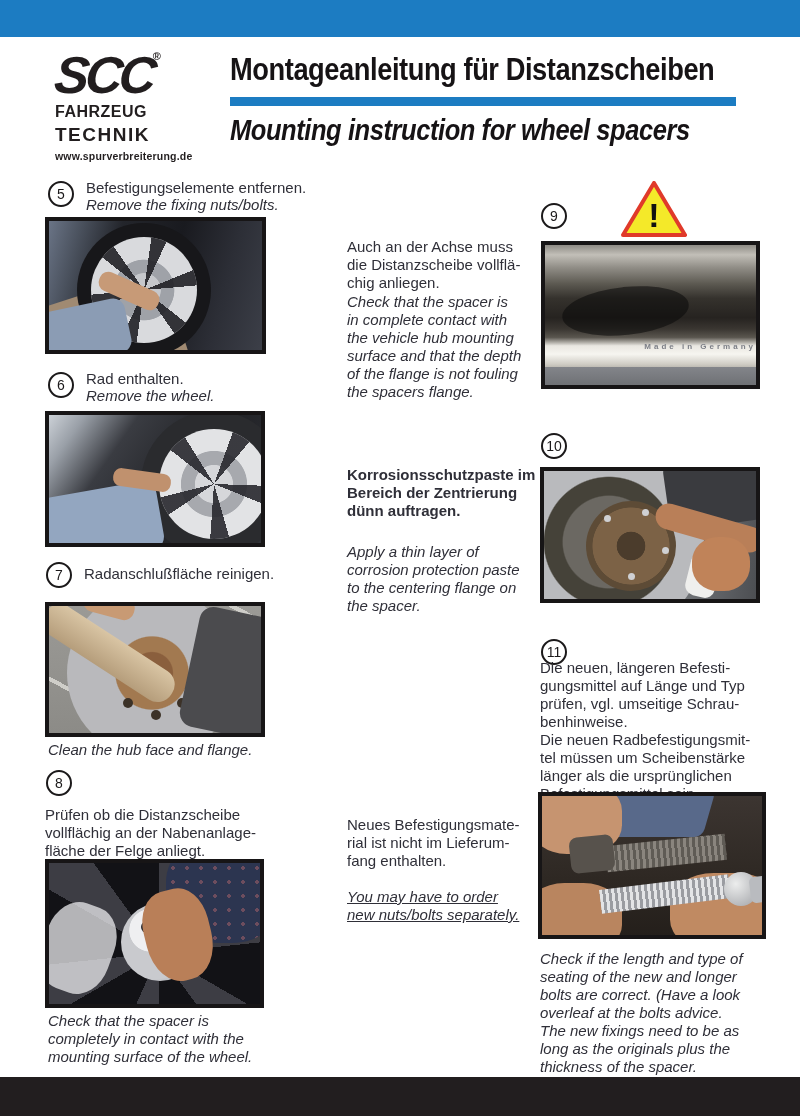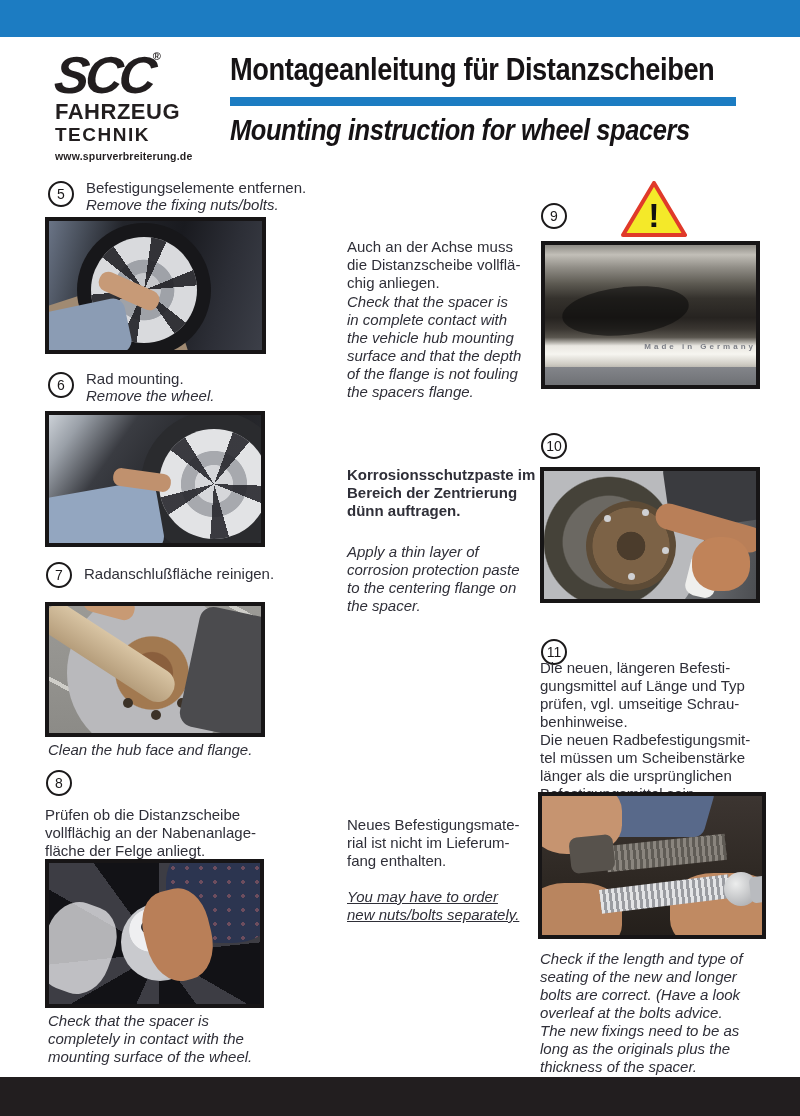--- a/index.html
+++ b/index.html
@@ -5,21 +5,21 @@
   html,body{margin:0;padding:0;}
   body{font-family:"Liberation Sans","DejaVu Sans",sans-serif;background:#ffffff;}
   .page{position:relative;width:800px;height:1116px;background:#ffffff;overflow:hidden;}
   .topbar{position:absolute;left:0;top:0;width:800px;height:37px;background:#1c7cc2;}
   .bottombar{position:absolute;left:0;top:1077px;width:800px;height:39px;background:#221e1f;}
 
   
   .logo{position:absolute;left:55px;top:50px;width:150px;color:#221e1f;text-align:left;}
   .logo-brand{font-size:52px;font-weight:800;font-style:italic;letter-spacing:-4px;line-height:50px;transform:skewX(-6deg);display:inline-block;}
   .logo-reg{font-size:11px;vertical-align:top;font-weight:700;}
-  .logo-l1{font-size:22px;font-weight:700;letter-spacing:.5px;line-height:23px;}
+  .logo-l1{font-size:16px;font-weight:700;letter-spacing:.5px;line-height:23px;}
   .logo-l2{font-size:19px;font-weight:700;letter-spacing:1.5px;line-height:24px;}
   .logo-url{font-size:10.5px;font-weight:700;letter-spacing:.2px;margin-top:3px;}
 
   .title-de{position:absolute;left:230px;top:52px;font-size:31px;font-weight:800;color:#161315;
     transform:scaleX(.88);transform-origin:0 50%;letter-spacing:-.5px;white-space:nowrap;}
   .divider{position:absolute;left:230px;top:97px;width:506px;height:9px;background:#1c7cc2;}
   .title-en{position:absolute;left:230px;top:114px;font-size:29px;font-weight:800;font-style:italic;color:#161315;
     transform:scaleX(.88);transform-origin:0 50%;letter-spacing:-.5px;white-space:nowrap;}
 
   
@@ -139,21 +139,21 @@
   <div class="photo p1" style="left:45px;top:217px;width:221px;height:137px;">
     <div class="ground"></div>
     <div class="tire"></div>
     <div class="rim"></div>
     <div class="spokes"></div>
     <div class="denim"></div>
     <div class="arm"></div>
   </div>
 
   <div class="stepnum" style="left:48px;top:372px;">6</div>
-  <div class="t" style="left:86px;top:370px;">Rad mounting.</div>
+  <div class="t" style="left:86px;top:370px;">Rad enthalten.</div>
   <div class="t it" style="left:86px;top:387px;">Remove the wheel.</div>
 
   <div class="photo p2" style="left:45px;top:411px;width:220px;height:136px;">
     <div class="tire"></div>
     <div class="rim"></div>
     <div class="spokes"></div>
     <div class="denim"></div>
     <div class="arm"></div>
   </div>
 

